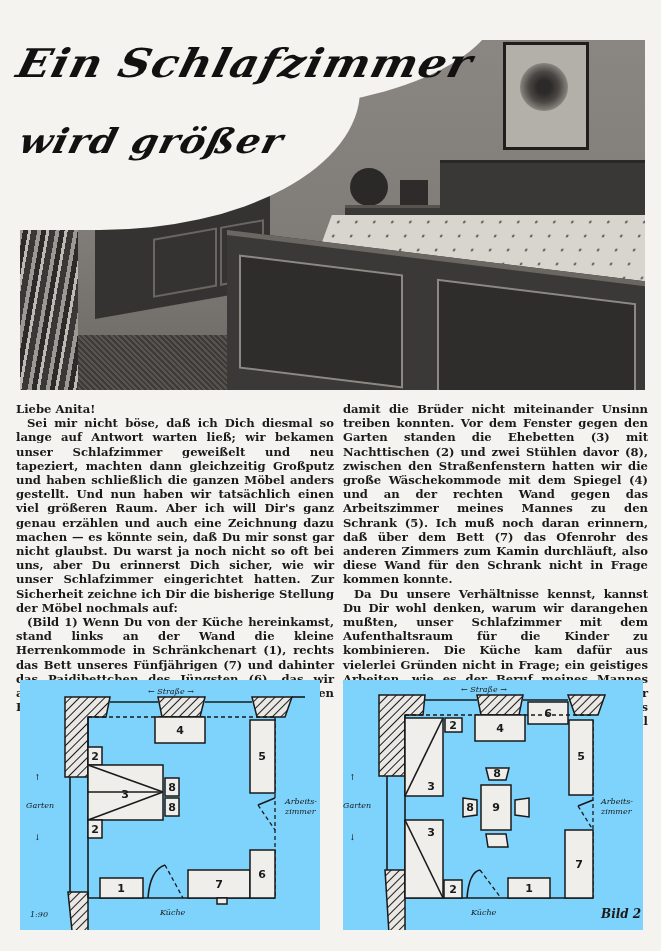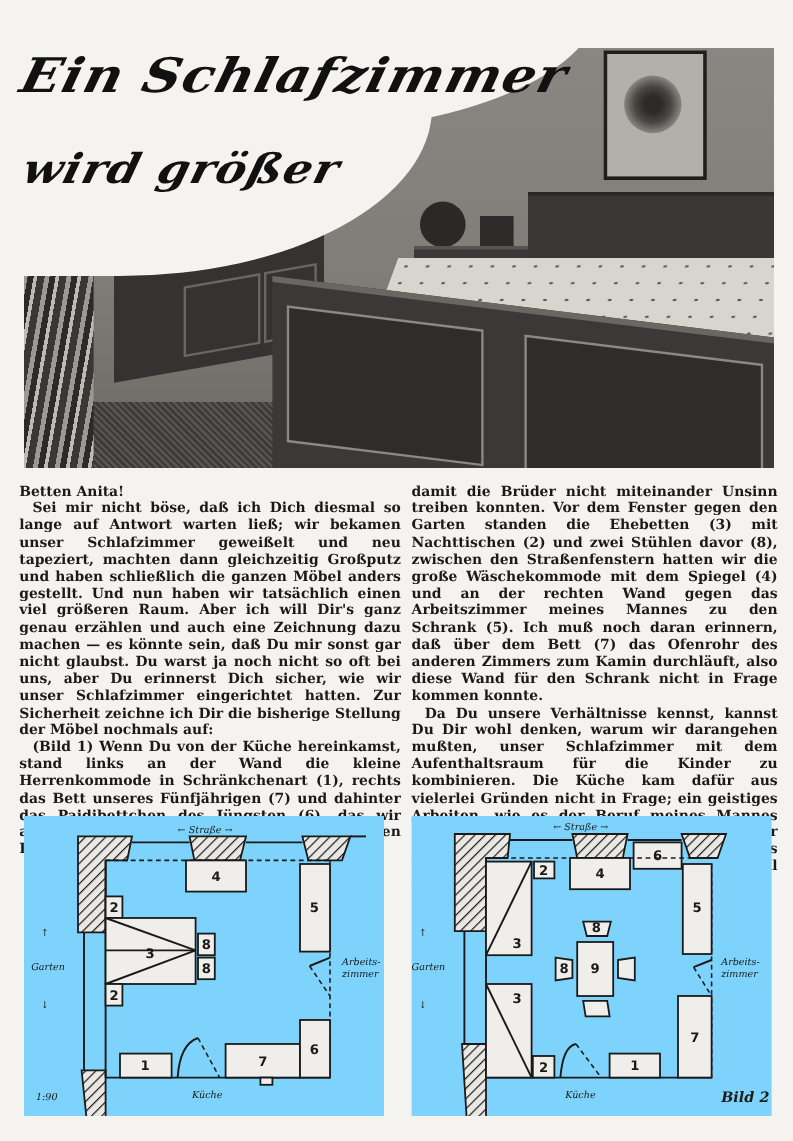--- a/index.html
+++ b/index.html
@@ -95,21 +95,21 @@
     <div class="panel p1"></div>
     <div class="panel p2"></div>
   </div>
 </div>
 <div class="title-shape"></div>
 <div class="title-shape2"></div>
 <div class="title-line t1">Ein Schlafzimmer</div>
 <div class="title-line t2">wird größer</div>
 
 <div class="col col-left">
-  <p class="salutation">Betten Anita!</p>
+  <p class="salutation">Liebe Anita!</p>
   <p>Sei mir nicht böse, daß ich Dich diesmal so lange auf Antwort warten ließ; wir bekamen unser Schlafzimmer geweißelt und neu tapeziert, machten dann gleichzeitig Großputz und haben schließlich die ganzen Möbel anders gestellt. Und nun haben wir tatsächlich einen viel größeren Raum. Aber ich will Dir's ganz genau erzählen und auch eine Zeichnung dazu machen — es könnte sein, daß Du mir sonst gar nicht glaubst. Du warst ja noch nicht so oft bei uns, aber Du erinnerst Dich sicher, wie wir unser Schlafzimmer eingerichtet hatten. Zur Sicherheit zeichne ich Dir die bisherige Stellung der Möbel nochmals auf:</p>
   <p>(Bild 1) Wenn Du von der Küche hereinkamst, stand links an der Wand die kleine Herrenkommode in Schränkchenart (1), rechts das Bett unseres Fünfjährigen (7) und dahinter das Paidibettchen des Jüngsten (6), das wir allerdings zu Schlafenszeiten immer in den Raum vor den Betten schieben mußten,</p>
 </div>
 <div class="col col-right">
   <p class="salutation">damit die Brüder nicht miteinander Unsinn treiben konnten. Vor dem Fenster gegen den Garten standen die Ehebetten (3) mit Nachttischen (2) und zwei Stühlen davor (8), zwischen den Straßenfenstern hatten wir die große Wäschekommode mit dem Spiegel (4) und an der rechten Wand gegen das Arbeitszimmer meines Mannes zu den Schrank (5). Ich muß noch daran erinnern, daß über dem Bett (7) das Ofenrohr des anderen Zimmers zum Kamin durchläuft, also diese Wand für den Schrank nicht in Frage kommen konnte.</p>
   <p>Da Du unsere Verhältnisse kennst, kannst Du Dir wohl denken, warum wir darangehen mußten, unser Schlafzimmer mit dem Aufenthaltsraum für die Kinder zu kombinieren. Die Küche kam dafür aus vielerlei Gründen nicht in Frage; ein geistiges Arbeiten, wie es der Beruf meines Mannes erfordert, ist aber nicht möglich, wenn wir alle vier in einem Zimmer zusammensitzen. Es fehlte mir auch ein Raum, in dem ich mal meine unterbrochene Näh- oder Stopfarbeit</p>
 </div>
 
 <div class="plan plan1">
   <svg viewBox="0 0 300 250">

